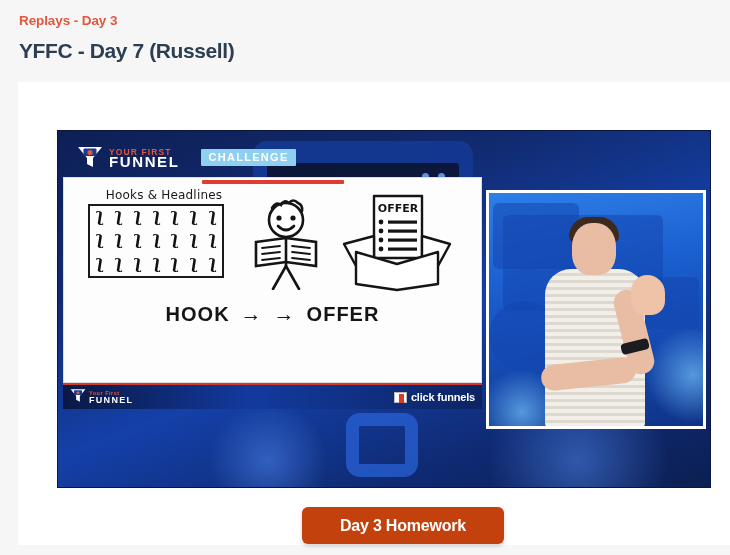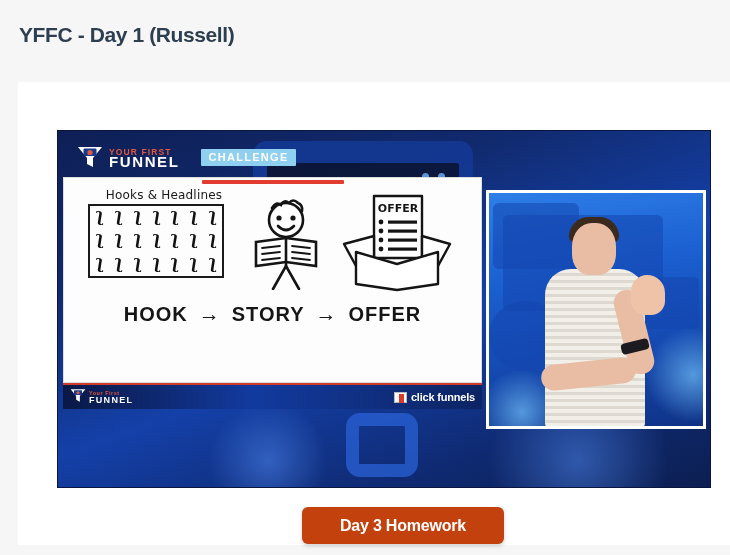--- a/index.html
+++ b/index.html
@@ -332,21 +332,22 @@
     letter-spacing: -.2px;
     cursor: pointer;
     box-shadow: 0 2px 4px rgba(0,0,0,.18);
     font-family: "Liberation Sans", sans-serif;
   }
 </style>
 </head>
 <body>
 
 <div class="page-header">
-  <div class="page-title">YFFC - Day 1 (Russell)</div>
+  <div class="eyebrow">Replays - Day 3</div>
+  <div class="page-title">YFFC - Day 7 (Russell)</div>
 </div>
 
 <div class="content-card">
 
   <div class="video-player">
 
     <div class="vbg-browser">
       <div class="vbg-browser-bar">
         <div class="vbg-dot" style="right:14px;"></div>
         <div class="vbg-dot" style="right:30px;"></div>
@@ -437,21 +438,20 @@
                 <rect x="52" y="46.5" width="29" height="3.2"></rect>
               <circle cx="45" cy="57" r="2.4"></circle>
                 <rect x="52" y="55.5" width="29" height="3.2"></rect>
             </g>
           </svg>
         </span>
 
         <div class="flow-row">
           <span>HOOK</span>
           <span class="flow-arrow">→</span>
-          <span>STORY</span>
           <span class="flow-arrow">→</span>
           <span>OFFER</span>
         </div>
       </div>
     </div>
 
     <div class="slide-footer">
       <span class="yff-mini">
         <span>
           <svg width="16" height="15" viewBox="0 0 26 24">

